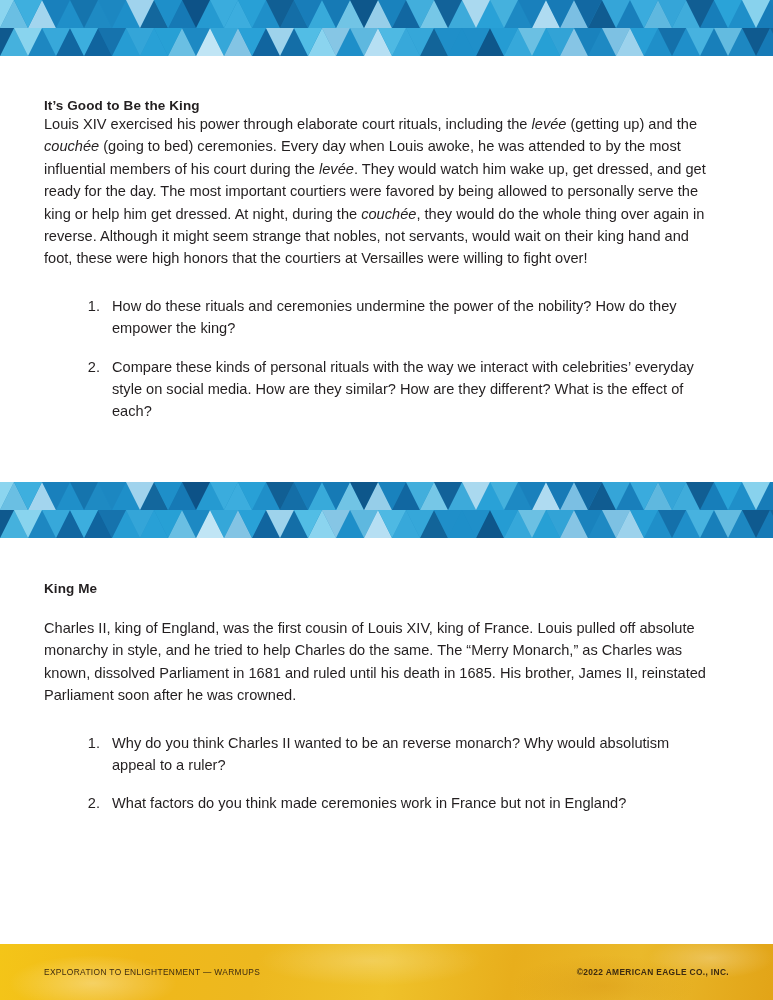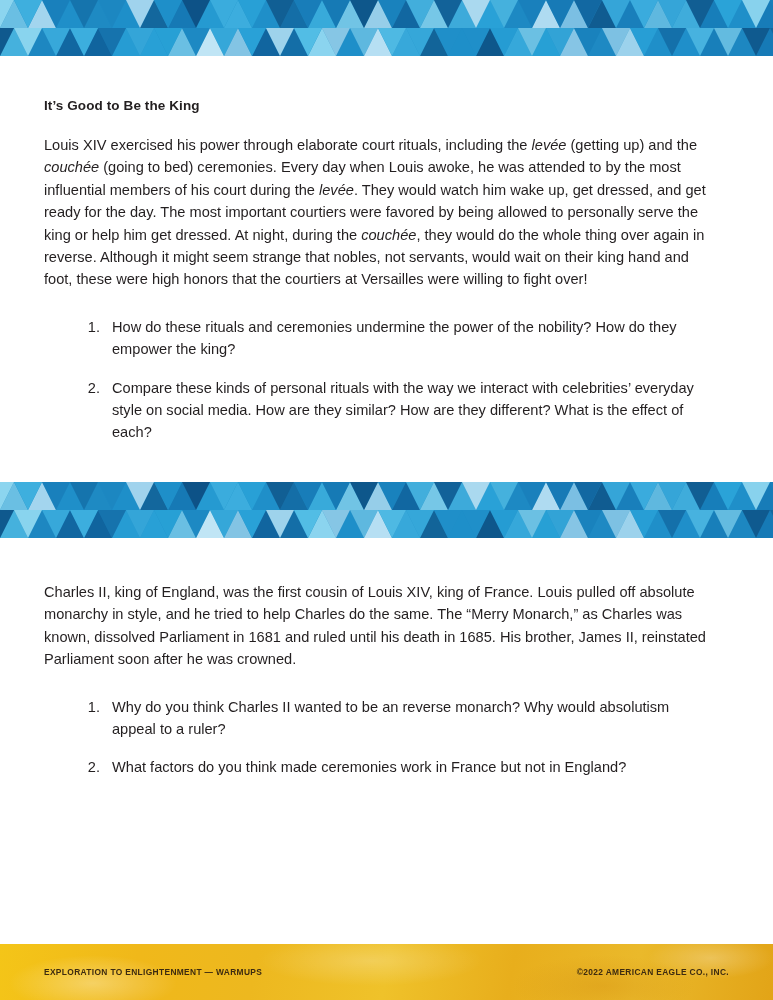--- a/index.html
+++ b/index.html
@@ -67,21 +67,21 @@
     flex: 0 0 26px;
     padding-right: 12px;
     box-sizing: content-box;
   }
   ol.questions li .qtext {
     flex: 1 1 auto;
   }
 
   
   #section-one { position: absolute; left: 44px; top: 98px; width: 672px; }
-  #section-one .section-title { margin-bottom: 21px; }
+  #section-one .section-title { }
   #section-one .body-text { margin-bottom: 25px; }
   #section-one ol.questions { margin-left: 30px; }
 
   #section-two { position: absolute; left: 44px; top: 581px; width: 672px; }
   #section-two .section-title { margin-bottom: 21px; }
   #section-two .body-text { margin-bottom: 25px; }
   #section-two ol.questions { margin-left: 30px; }
 
   
   .footer {
@@ -103,21 +103,21 @@
       radial-gradient(ellipse 130px 44px at 78% 75%, rgba(216,150,20,0.45), rgba(216,150,20,0) 70%),
       radial-gradient(ellipse 90px 30px at 92% 25%, rgba(255,255,255,0.25), rgba(255,255,255,0) 70%);
     pointer-events: none;
   }
   .footer-left {
     position: absolute;
     left: 44px;
     top: 50%;
     transform: translateY(-50%);
     font-size: 8.4px;
-    font-weight: bold;
+    font-weight: normal;
     letter-spacing: 0.35px;
     color: #3d2b10;
     text-transform: uppercase;
   }
   .footer-page {
     position: absolute;
     left: 0;
     right: 0;
     top: 50%;
     transform: translateY(-50%);
@@ -384,20 +384,21 @@
     <div class="tri" style="left: 700px; top: 28px; border-width: 0px 14px 28px; border-color: transparent transparent rgb(22, 120, 180); opacity: 0.7;"></div>
     <div class="tri" style="left: 686px; top: 28px; border-width: 28px 14px 0px; border-color: rgb(83, 189, 229) transparent transparent; opacity: 0.78;"></div>
     <div class="tri" style="left: 728px; top: 28px; border-width: 0px 14px 28px; border-color: transparent transparent rgb(29, 134, 192); opacity: 0.87;"></div>
     <div class="tri" style="left: 714px; top: 28px; border-width: 28px 14px 0px; border-color: rgb(142, 214, 239) transparent transparent; opacity: 0.62;"></div>
     <div class="tri" style="left: 756px; top: 28px; border-width: 0px 14px 28px; border-color: transparent transparent rgb(22, 120, 180); opacity: 0.91;"></div>
     <div class="tri" style="left: 742px; top: 28px; border-width: 28px 14px 0px; border-color: rgb(11, 74, 125) transparent transparent; opacity: 0.77;"></div>
     <div class="tri" style="left: 770px; top: 28px; border-width: 28px 14px 0px; border-color: rgb(11, 74, 125) transparent transparent; opacity: 0.58;"></div>
   </div>
 
 <div id="section-two">
+  <div class="section-title">King Me</div>
   <p class="body-text">Charles II, king of England, was the first cousin of Louis XIV, king of France. Louis pulled off absolute monarchy in style, and he tried to help Charles do the same. The “Merry Monarch,” as Charles was known, dissolved Parliament in 1681 and ruled until his death in 1685. His brother, James II, reinstated Parliament soon after he was crowned.</p>
   <ol class="questions">
     <li>
       <span class="num">1.</span>
       <span class="qtext">Why do you think Charles II wanted to be an reverse monarch? Why would absolutism appeal to a ruler?</span>
     </li>
     <li>
       <span class="num">2.</span>
       <span class="qtext">What factors do you think made ceremonies work in France but not in England?</span>
     </li>

